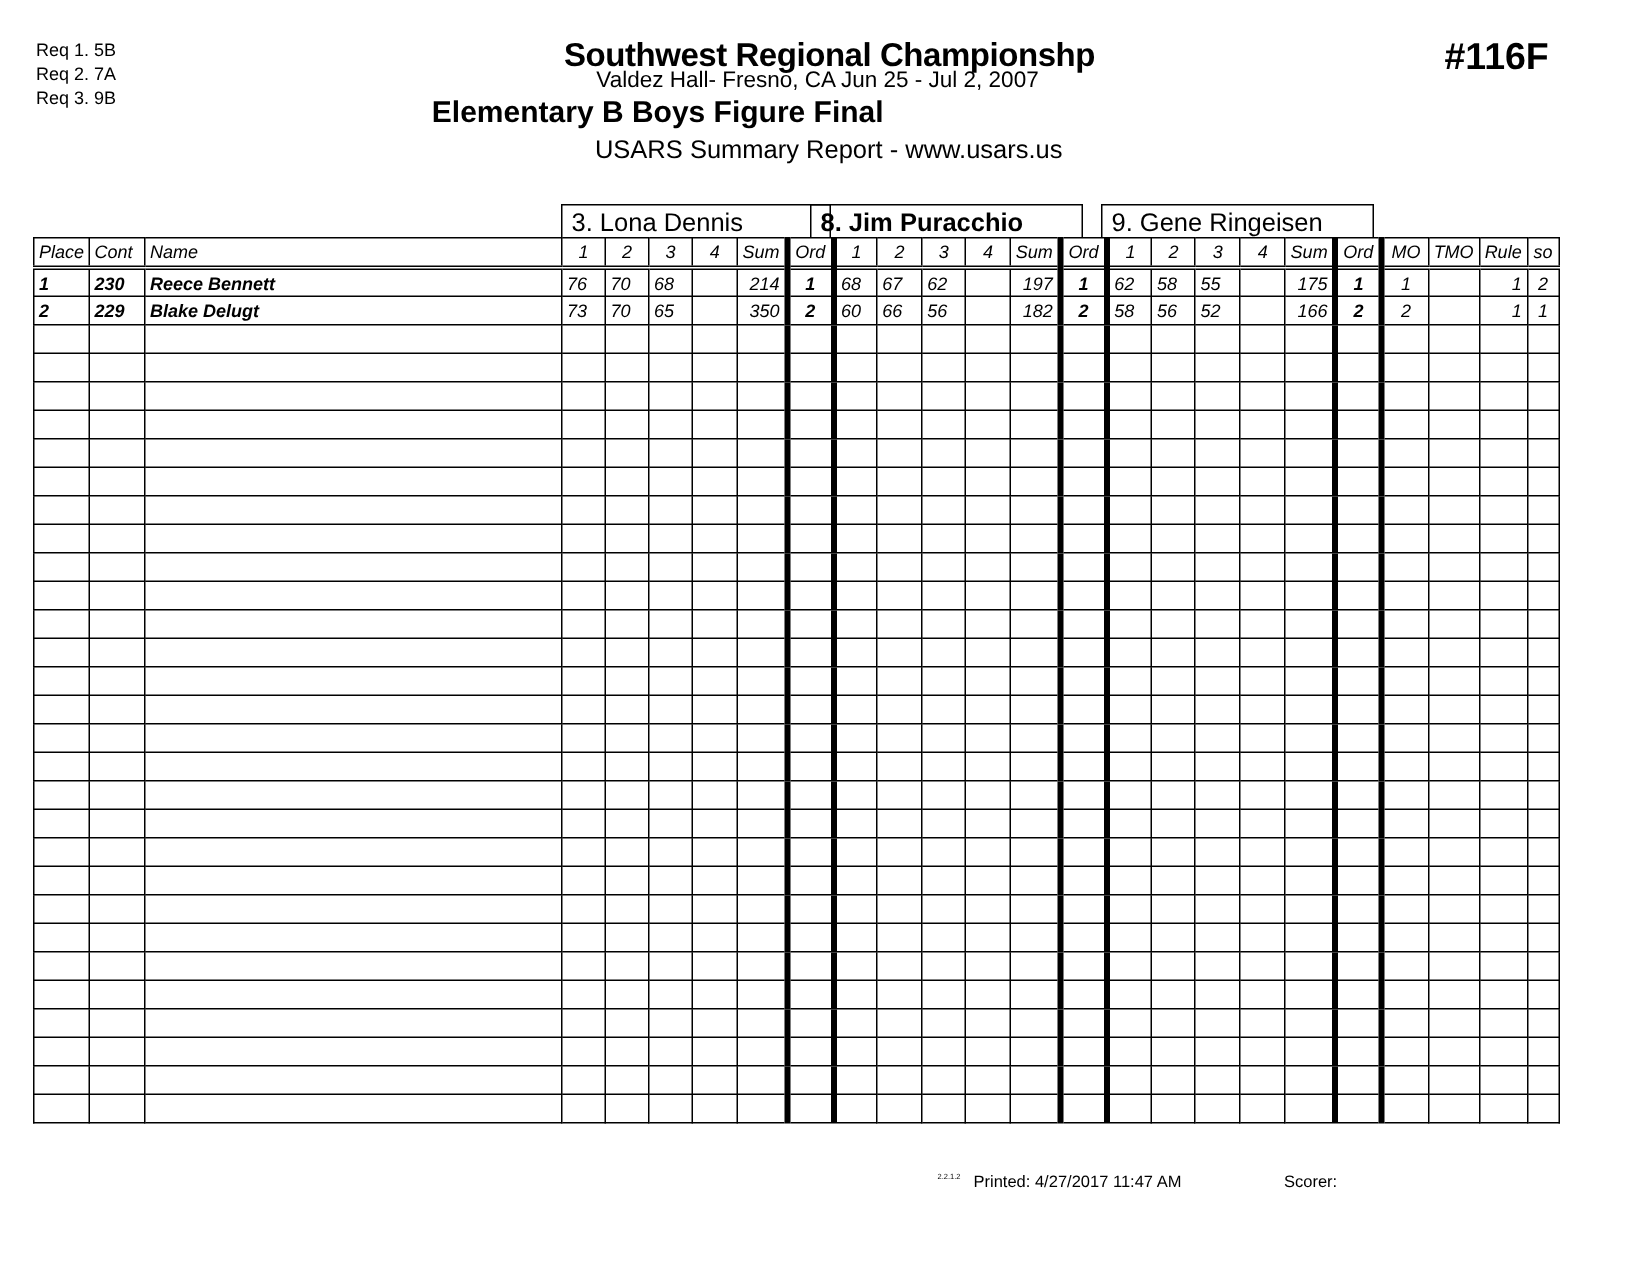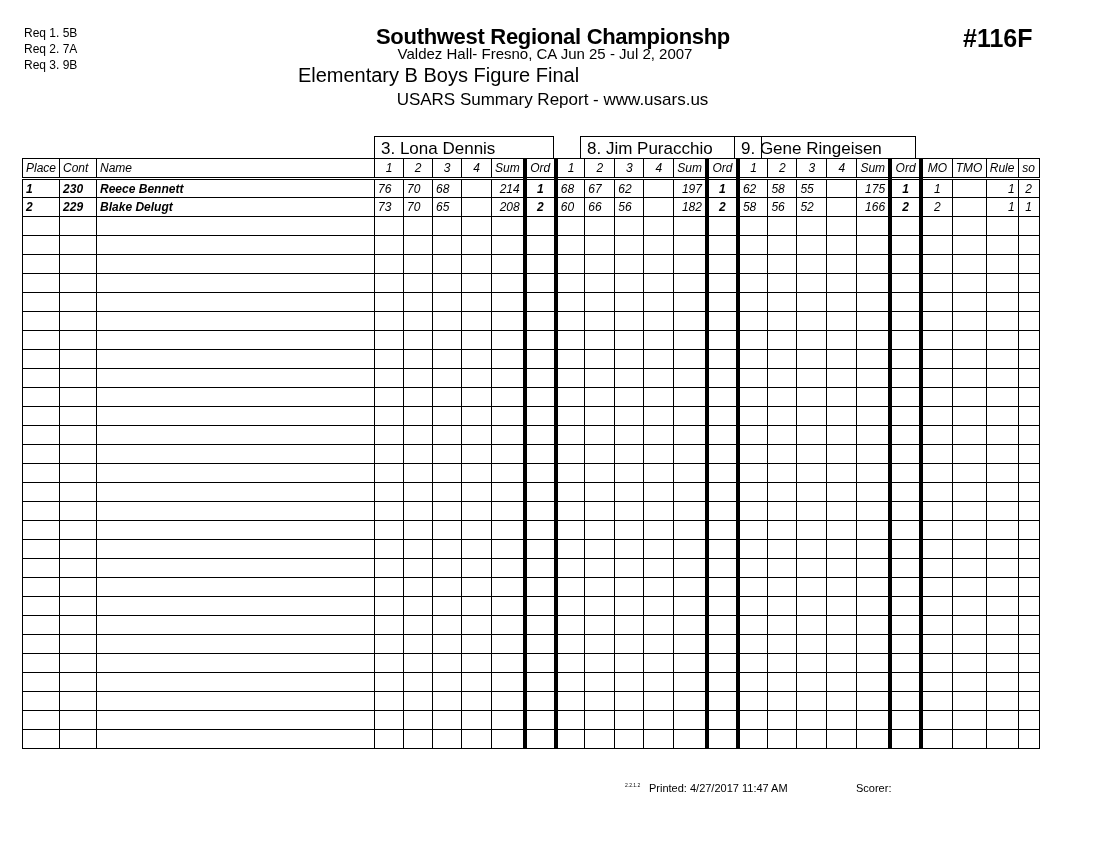--- a/index.html
+++ b/index.html
@@ -1,21 +1,21 @@
 <!DOCTYPE html>
 <html><head>
 <meta charset="utf-8">
 <style>
   html,body{margin:0;padding:0;background:#fff;}
   body{width:1100px;height:850px;position:relative;overflow:hidden;font-family:"Liberation Sans",sans-serif;color:#000;}
   .abs{position:absolute;}
   .req{left:24px;top:25px;font-size:12px;line-height:16px;}
   .title1{left:0;width:1100px;top:24px;text-align:center;font-size:22px;font-weight:bold;letter-spacing:-0.3px;padding-left:6px;box-sizing:border-box;}
   .title2{left:0;width:1100px;top:45px;text-align:center;font-size:15px;padding-right:10px;box-sizing:border-box;}
-  .title3{left:0;width:872px;top:64px;text-align:center;font-size:20px;font-weight:normal;padding-left:5px;box-sizing:border-box;}
+  .title3{left:0;width:872px;top:64px;text-align:center;font-size:20px;font-weight:bold;padding-left:5px;box-sizing:border-box;}
   .title4{left:0;width:1100px;top:90px;text-align:center;font-size:17px;padding-left:5px;box-sizing:border-box;}
   .eventnum{left:963px;top:24px;font-size:25px;font-weight:bold;}
   .judgehdr{position:absolute;top:136px;height:22px;border:1px solid #000;border-bottom:none;box-sizing:border-box;font-size:17px;padding:2px 0 0 6px;}
   table.grid{position:absolute;left:22px;top:158px;border-collapse:collapse;table-layout:fixed;font-style:italic;}
   table.grid td{border:1px solid #000;height:19px;padding:0 3px;font-size:12px;box-sizing:border-box;overflow:hidden;white-space:nowrap;}
   table.grid tr.hdr td{height:20px;border-bottom:3px double #000;}
   table.grid td.thick-l{border-left:4px solid #000;}
   table.grid td.c{text-align:center;}
   table.grid td.r{text-align:right;}
   table.grid td.b{font-weight:bold;}
@@ -31,21 +31,21 @@
   <div>Req 3. 9B</div>
 </div>
 
 <div class="abs title1">Southwest Regional Championshp</div>
 <div class="abs title2">Valdez Hall- Fresno, CA  Jun 25 - Jul 2, 2007</div>
 <div class="abs title3">Elementary B Boys Figure Final</div>
 <div class="abs title4">USARS Summary Report - www.usars.us</div>
 <div class="abs eventnum">#116F</div>
 
 <div class="judgehdr" style="left:374px;width:180px;">3.  Lona Dennis</div>
-<div class="judgehdr" style="left:580px;width:182px;">8.  Jim Puracchio</div>
+<div class="judgehdr" style="left:540px;width:182px;font-weight:bold;">8.  Jim Puracchio</div>
 <div class="judgehdr" style="left:734px;width:182px;">9.  Gene Ringeisen</div>
 
 <table class="grid">
   <colgroup>
     <col style="width:37px">
       <col style="width:37px">
       <col style="width:278px">
     <col style="width:29px">
       <col style="width:29px">
       <col style="width:29px">
@@ -125,21 +125,21 @@
         <td class="c">2</td>
       </tr>
       <tr>
         <td class="b">2</td>
         <td class="b">229</td>
         <td class="b">Blake Delugt</td>
         <td>73</td>
         <td>70</td>
         <td>65</td>
         <td></td>
-        <td class="r">208</td>
+        <td class="r">350</td>
         <td class="c b thick-l">2</td>
         <td class="thick-l">60</td>
         <td>66</td>
         <td>56</td>
         <td></td>
         <td class="r">182</td>
         <td class="c b thick-l">2</td>
         <td class="thick-l">58</td>
         <td>56</td>
         <td>52</td>

